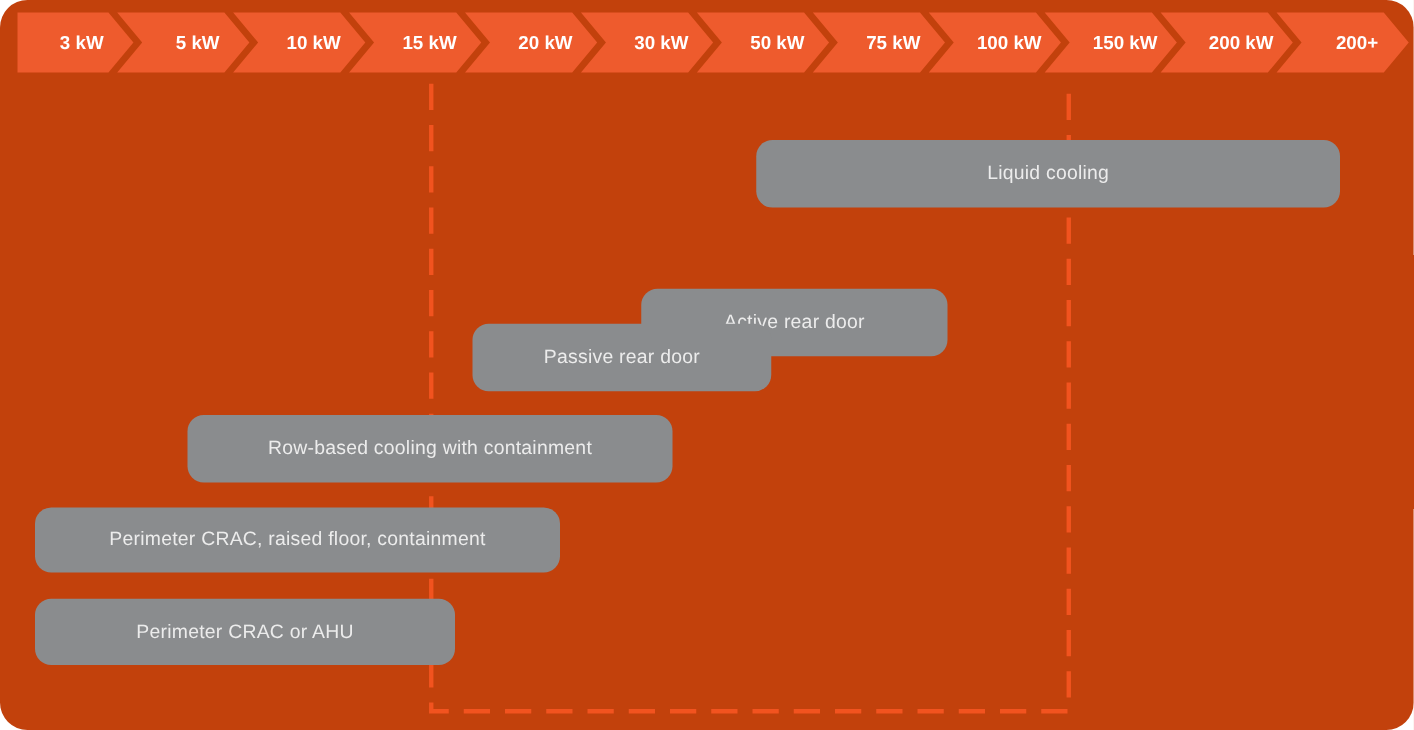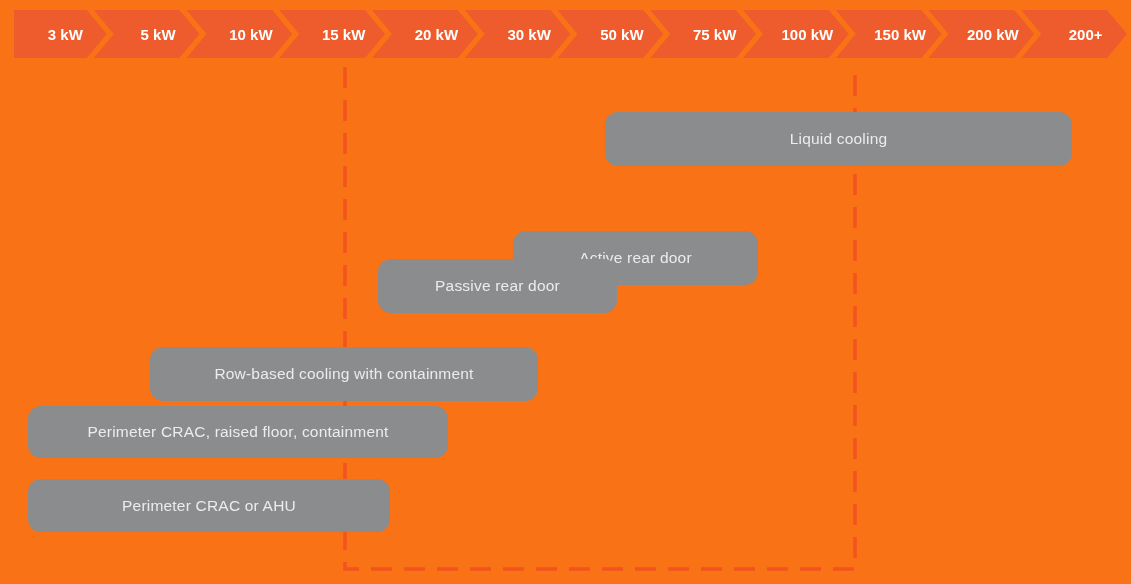--- a/index.html
+++ b/index.html
@@ -1,22 +1,23 @@
 <!DOCTYPE html>
 <html><head>
 <meta charset="utf-8">
 <style>
   html, body { margin: 0; padding: 0; background: #ffffff; }
   .stage {
     position: relative;
     width: 1131px;
     height: 584px;
-    background: #f97316;
+    background: #c2410c;
     overflow: hidden;
     font-family: "Liberation Sans", sans-serif;
+    border-radius: 22px;
   }
   .layer-svg {
     position: absolute;
     left: 0; top: 0;
     width: 1131px; height: 584px;
   }
   .banner-label {
     font-family: "Liberation Sans", sans-serif;
     font-size: 15px;
     font-weight: bold;
@@ -78,23 +79,23 @@
   <div id="bars">
       <div class="range-bar" style="left: 605px; top: 112px; width: 467px; height: 54px;">
         <span class="bar-label">Liquid cooling</span>
       </div>
       <div class="range-bar" style="left: 513px; top: 185px; width: 245px; height: 54px; margin-top: 46px;">
         <span class="bar-label">Active rear door</span>
       </div>
       <div class="range-bar" style="left: 378px; top: 259px; width: 239px; height: 54px;">
         <span class="bar-label">Passive rear door</span>
       </div>
-      <div class="range-bar" style="left: 150px; top: 332px; width: 388px; height: 54px; margin-top: 15px;">
+      <div class="range-bar" style="left: 150px; top: 332px; width: 388px; height: 54px;">
         <span class="bar-label">Row-based cooling with containment</span>
       </div>
       <div class="range-bar" style="left: 28px; top: 406px; width: 420px; height: 52px;">
         <span class="bar-label">Perimeter CRAC, raised floor, containment</span>
       </div>
-      <div class="range-bar" style="left: 28px; top: 479px; width: 362px; height: 53px;">
+      <div class="range-bar" style="left: 28px; top: 479px; width: 336px; height: 53px;">
         <span class="bar-label">Perimeter CRAC or AHU</span>
       </div>
     </div>
 </div>
 
 </body></html>

